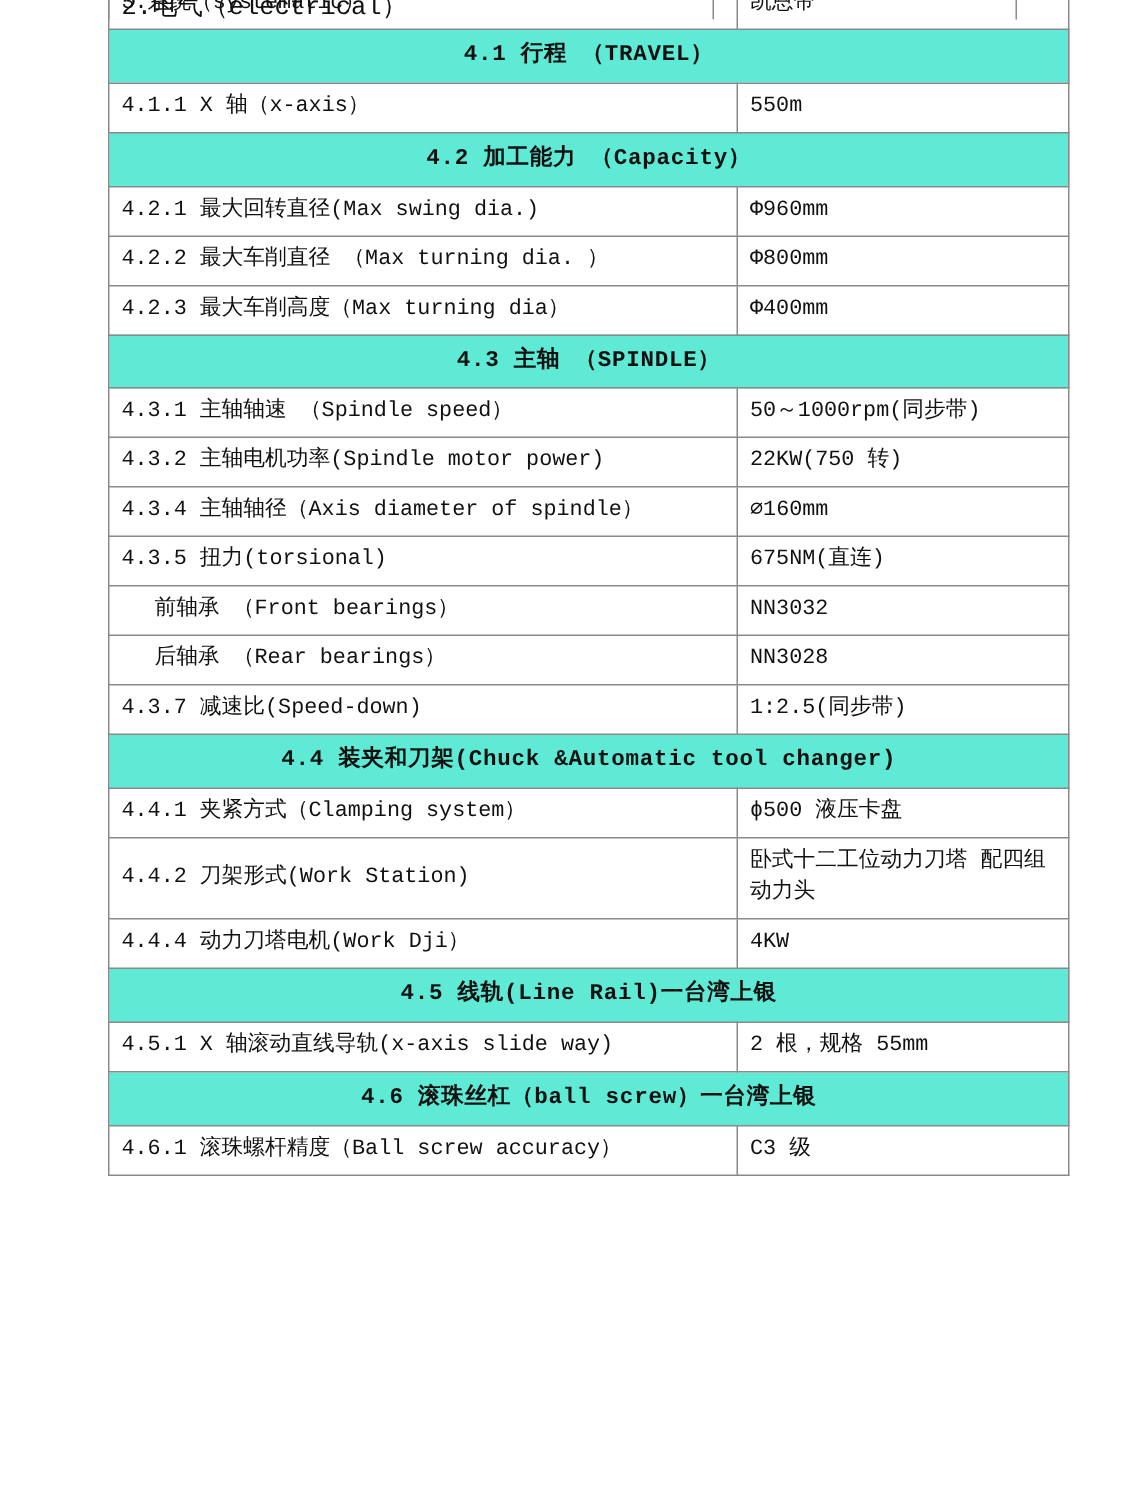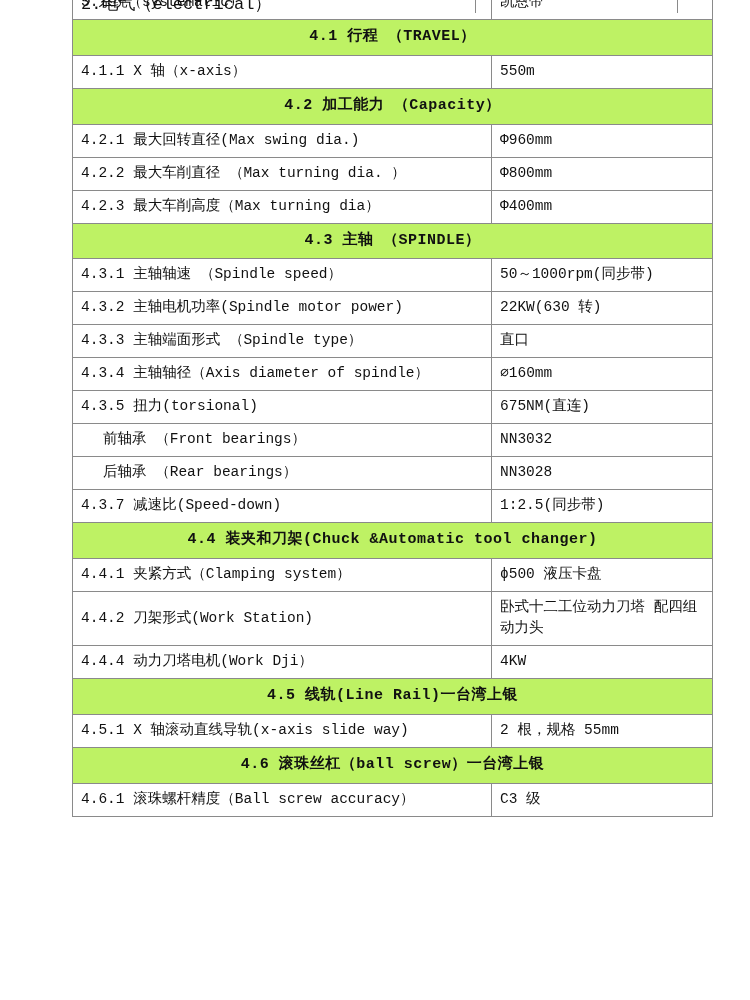--- a/index.html
+++ b/index.html
@@ -37,21 +37,21 @@
     font-family: "Liberation Mono", "DejaVu Sans Mono", monospace;
   }
   
   td.label {
     width: 402px;
   }
   td.value {
     width: 204px;
   }
   tr.section td {
-    background: #bef264;
+    background: #5eead4;
     text-align: center;
     font-weight: bold;
     font-size: 15px;
     padding: 6px 4px 7px 4px;
     letter-spacing: 0.5px;
   }
   .indent1 {
     display: inline-block;
     padding-left: 22px;
   }
@@ -131,25 +131,21 @@
         </tr>
         <tr class="section">
           <td colspan="2">4.3 主轴 （SPINDLE）</td>
         </tr>
         <tr>
           <td class="label">4.3.1 主轴轴速 （Spindle speed）</td>
           <td class="value">50～1000rpm(同步带)</td>
         </tr>
         <tr>
           <td class="label">4.3.2 主轴电机功率(Spindle motor power)</td>
-          <td class="value">22KW(630 转)</td>
-        </tr>
-        <tr>
-          <td class="label">4.3.3 主轴端面形式 （Spindle type）</td>
-          <td class="value">直口</td>
+          <td class="value">22KW(750 转)</td>
         </tr>
         <tr>
           <td class="label">4.3.4 主轴轴径（Axis diameter of spindle）</td>
           <td class="value">⌀160mm</td>
         </tr>
         <tr>
           <td class="label">4.3.5 扭力(torsional)</td>
           <td class="value">675NM(直连)</td>
         </tr>
         <tr>

